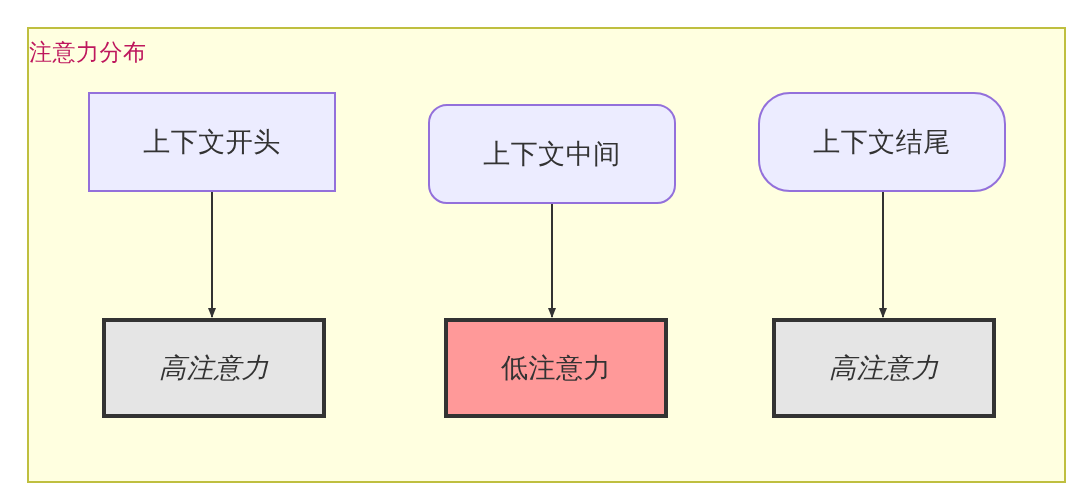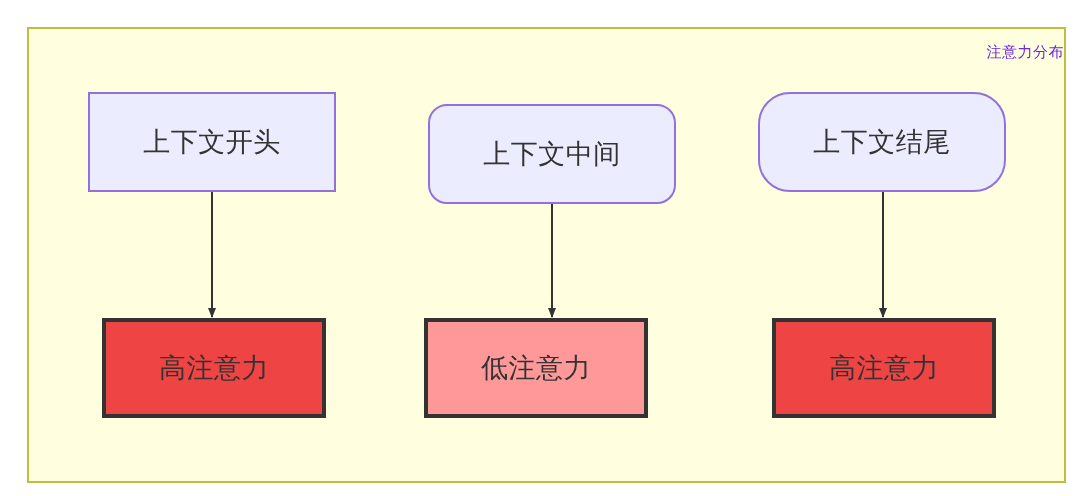--- a/index.html
+++ b/index.html
@@ -31,24 +31,24 @@
     box-sizing: border-box;
     background: #ffffe0;
     border: 2px solid #bfbf3f;
   }
 
   .subgraph-title {
     position: absolute;
     left: 0;
     top: 10px;
     width: 100%;
-    text-align: right;
-    font-size: 15px;
+    text-align: left;
+    font-size: 23px;
     line-height: 26px;
-    color: #6d28d9;
+    color: #be185d;
     letter-spacing: 0.5px;
   }
 
   
   .node {
     position: absolute;
     box-sizing: border-box;
     display: flex;
     align-items: center;
     justify-content: center;
@@ -64,30 +64,30 @@
     background: #ececff;
     border: 2px solid #9370db;
   }
 
   .node.attention {
     width: 224px;
     height: 100px;
     border: 4px solid #333333;
   }
 
-  .node.attention.high { background: #ef4444; }
+  .node.attention.high { background: #e5e5e5; font-style: italic; }
   .node.attention.low  { background: #ff9999; }
 
   
   #node-ctx-start  { left: 88px;  top: 92px;  }
   #node-ctx-middle { left: 428px; top: 104px; border-radius: 19px;  }
   #node-ctx-end    { left: 758px; top: 92px; border-radius: 32px;  }
 
   #node-att-start  { left: 102px; top: 318px; }
-  #node-att-middle { left: 424px; top: 318px; }
+  #node-att-middle { left: 444px; top: 318px; }
   #node-att-end    { left: 772px; top: 318px; }
 
   
   .edges {
     position: absolute;
     left: 0;
     top: 0;
     width: 1080px;
     height: 496px;
     pointer-events: none;

